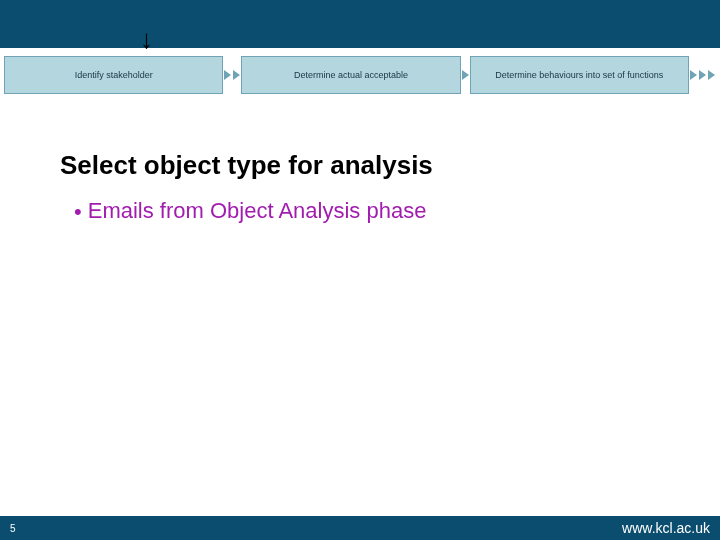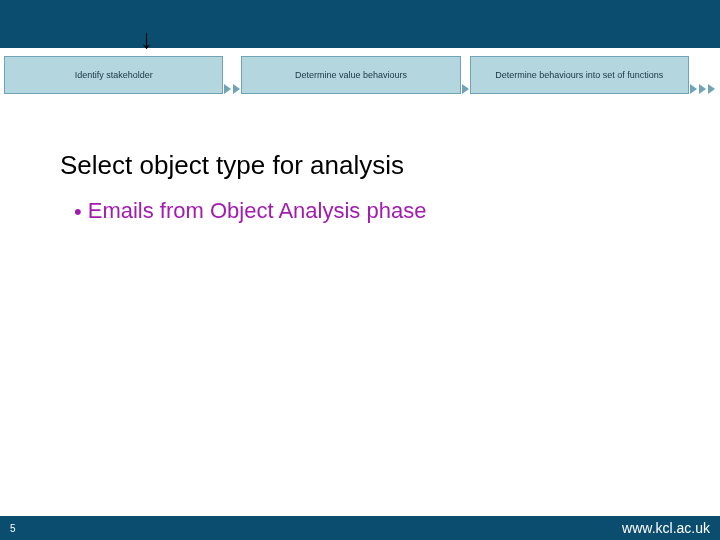--- a/index.html
+++ b/index.html
@@ -1,39 +1,39 @@
 <!DOCTYPE html>
 <html><head>
 <meta charset="utf-8">
 <style>
   html,body{margin:0;padding:0;width:720px;height:540px;background:#fff;font-family:Arial,Helvetica,sans-serif;overflow:hidden}
   .header{background:#0a4d6e;height:48px;width:100%}
   .arrow-down{position:absolute;left:140px;top:24px;font-size:26px;font-weight:bold;color:#000}
-  .flow{position:absolute;top:56px;left:4px;right:4px;display:flex;align-items:flex-end}
+  .flow{position:absolute;top:56px;left:4px;right:4px;display:flex;align-items:center}
   .step{background:#b4d6de;border:1px solid #6fa3b5;color:#183544;font-size:9px;line-height:11px;text-align:center;padding:4px 3px;min-height:28px;display:flex;align-items:center;justify-content:center;flex:1}
   .sep{width:0;height:0;border-top:5px solid transparent;border-bottom:5px solid transparent;border-left:7px solid #6fa3b5;margin:0 1px;flex:0 0 auto}
-  .title{position:absolute;left:60px;top:150px;font-size:26px;font-weight:normal;color:#000}
+  .title{position:absolute;left:60px;top:150px;font-size:26px;font-weight:bold;color:#000}
   .bullet{position:absolute;left:74px;top:198px;font-size:22px;color:#a21caf}
   .bullet .dot{font-size:22px;vertical-align:middle;margin-right:6px}
   .footer{position:absolute;left:0;right:0;bottom:0;height:24px;background:#0a4d6e;display:flex;align-items:center;justify-content:space-between;padding:0 10px;color:#fff;font-size:10px}
   .footer .pg{color:#fff}
   .footer .url{color:#fff;font-size:14px}
 </style>
 </head>
 <body>
 
 <div class="header"></div>
 
 <div class="arrow-down">↓</div>
 
 <div class="flow">
   <div class="step">Identify stakeholder</div>
   <div class="sep"></div>
   <div class="sep"></div>
-  <div class="step">Determine value behaviours</div>
+  <div class="step">Determine actual acceptable</div>
   <div class="sep"></div>
   <div class="step">Determine behaviours into set of functions</div>
   <div class="sep"></div>
   <div class="sep"></div>
   <div class="sep"></div>
 </div>
 
 <div class="title">Select object type for analysis</div>
 
 <div class="bullet">

